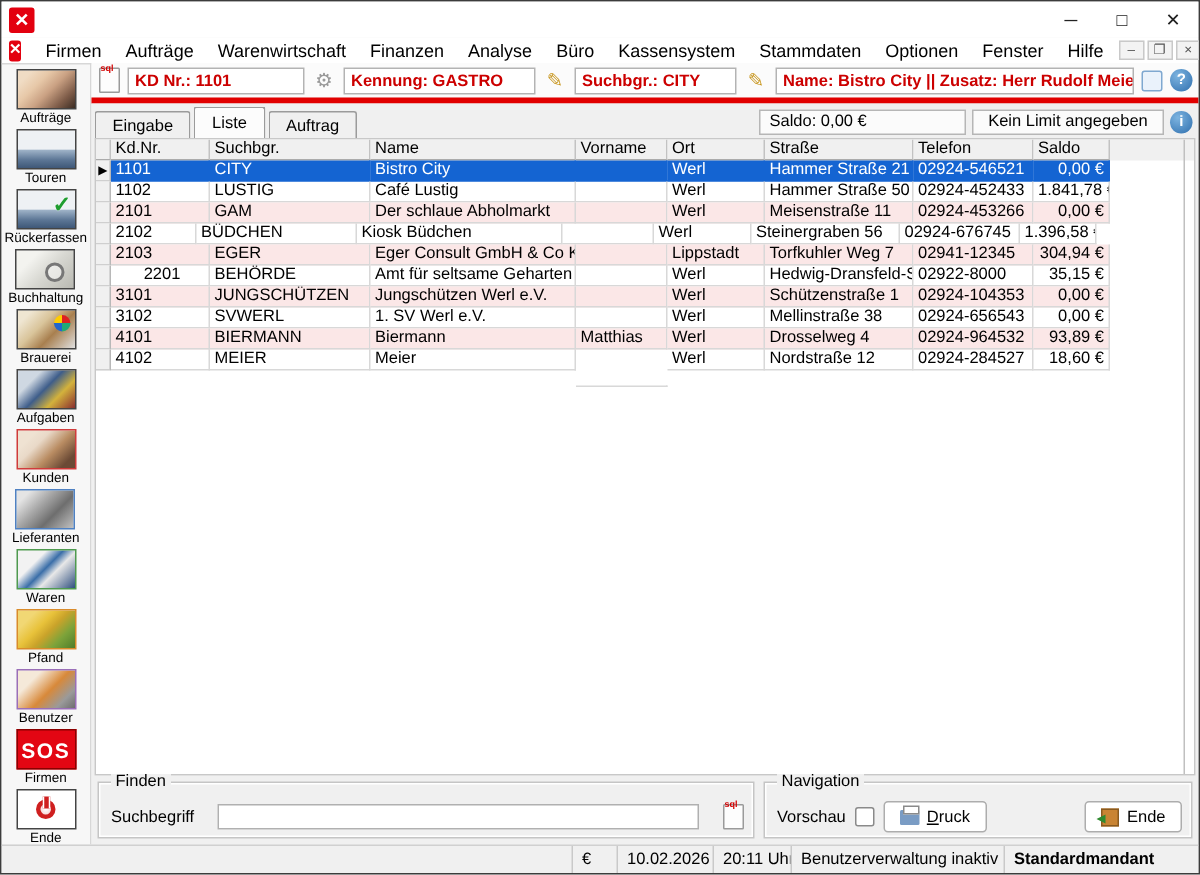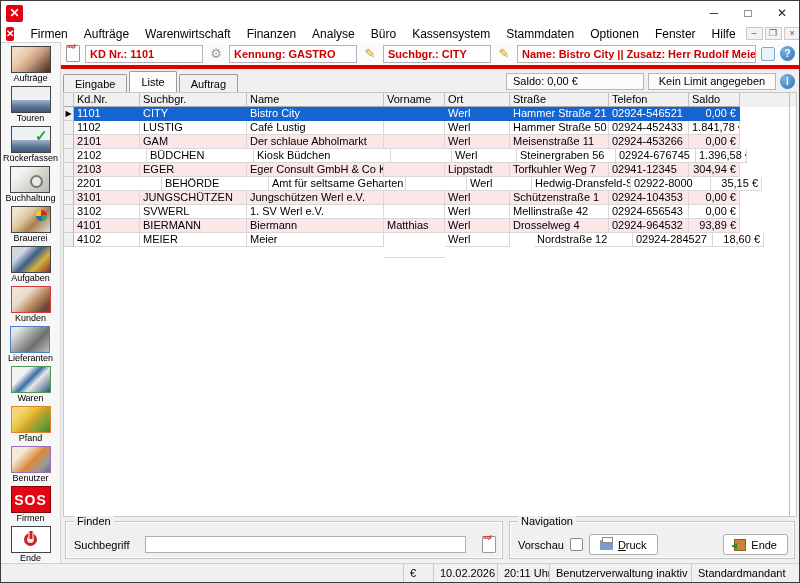--- a/index.html
+++ b/index.html
@@ -263,21 +263,21 @@
             <span class="gcell" style="width: 107px;">GAM</span>
             <span class="gcell" style="width: 137px;">Der schlaue Abholmarkt</span>
             <span class="gcell" style="width: 61px;"></span>
             <span class="gcell" style="width: 65px;">Werl</span>
             <span class="gcell" style="width: 99px;">Meisenstraße 11</span>
             <span class="gcell" style="width: 80px;">02924-453266</span>
             <span class="gcell num" style="width: 51px;">0,00 €</span>
           </div>
           <div class="grow">
             <span class="gcell gind" style="width: 10px;"></span>
-            <span class="gcell" style="width: 73px;">2102</span>
+            <span class="gcell" style="width: 57px;">2102</span>
             <span class="gcell" style="width: 107px;">BÜDCHEN</span>
             <span class="gcell" style="width: 137px;">Kiosk Büdchen</span>
             <span class="gcell" style="width: 61px;"></span>
             <span class="gcell" style="width: 65px;">Werl</span>
             <span class="gcell" style="width: 99px;">Steinergraben 56</span>
             <span class="gcell" style="width: 80px;">02924-676745</span>
             <span class="gcell num" style="width: 51px;">1.396,58 €</span>
           </div>
           <div class="grow pink">
             <span class="gcell gind" style="width: 10px;"></span>
@@ -285,21 +285,21 @@
             <span class="gcell" style="width: 107px;">EGER</span>
             <span class="gcell" style="width: 137px;">Eger Consult GmbH &amp; Co KG</span>
             <span class="gcell" style="width: 61px;"></span>
             <span class="gcell" style="width: 65px;">Lippstadt</span>
             <span class="gcell" style="width: 99px;">Torfkuhler Weg 7</span>
             <span class="gcell" style="width: 80px;">02941-12345</span>
             <span class="gcell num" style="width: 51px;">304,94 €</span>
           </div>
           <div class="grow">
             <span class="gcell gind" style="width: 10px;"></span>
-            <span class="gcell" style="width: 88px;">2201</span>
+            <span class="gcell" style="width: 66px; text-align: center;">2201</span>
             <span class="gcell" style="width: 107px;">BEHÖRDE</span>
             <span class="gcell" style="width: 137px;">Amt für seltsame Geharten</span>
             <span class="gcell" style="width: 61px;"></span>
             <span class="gcell" style="width: 65px;">Werl</span>
             <span class="gcell" style="width: 99px;">Hedwig-Dransfeld-Straße 2</span>
             <span class="gcell" style="width: 80px;">02922-8000</span>
             <span class="gcell num" style="width: 51px;">35,15 €</span>
           </div>
           <div class="grow pink">
             <span class="gcell gind" style="width: 10px;"></span>
@@ -312,21 +312,21 @@
             <span class="gcell" style="width: 80px;">02924-104353</span>
             <span class="gcell num" style="width: 51px;">0,00 €</span>
           </div>
           <div class="grow">
             <span class="gcell gind" style="width: 10px;"></span>
             <span class="gcell" style="width: 66px;">3102</span>
             <span class="gcell" style="width: 107px;">SVWERL</span>
             <span class="gcell" style="width: 137px;">1. SV Werl e.V.</span>
             <span class="gcell" style="width: 61px;"></span>
             <span class="gcell" style="width: 65px;">Werl</span>
-            <span class="gcell" style="width: 99px;">Mellinstraße 42</span>
+            <span class="gcell" style="width: 99px;">Mellinstraße 38</span>
             <span class="gcell" style="width: 80px;">02924-656543</span>
             <span class="gcell num" style="width: 51px;">0,00 €</span>
           </div>
           <div class="grow pink">
             <span class="gcell gind" style="width: 10px;"></span>
             <span class="gcell" style="width: 66px;">4101</span>
             <span class="gcell" style="width: 107px;">BIERMANN</span>
             <span class="gcell" style="width: 137px;">Biermann</span>
             <span class="gcell" style="width: 61px;">Matthias</span>
             <span class="gcell" style="width: 65px;">Werl</span>
@@ -334,21 +334,21 @@
             <span class="gcell" style="width: 80px;">02924-964532</span>
             <span class="gcell num" style="width: 51px;">93,89 €</span>
           </div>
           <div class="grow">
             <span class="gcell gind" style="width: 10px;"></span>
             <span class="gcell" style="width: 66px;">4102</span>
             <span class="gcell" style="width: 107px;">MEIER</span>
             <span class="gcell" style="width: 137px;">Meier</span>
             <span class="gcell" style="width: 61px; margin-top: 24px;">Lieschen</span>
             <span class="gcell" style="width: 65px;">Werl</span>
-            <span class="gcell" style="width: 99px; margin-left: 24px;">Nordstraße 12</span>
+            <span class="gcell" style="width: 99px;">Nordstraße 12</span>
             <span class="gcell" style="width: 80px;">02924-284527</span>
             <span class="gcell num" style="width: 51px;">18,60 €</span>
           </div>
         </div>
 
       <div class="panels">
         <div class="groupbox gb-finden">
           <span class="gb-label">Finden</span>
           <span>Suchbegriff</span>
           <input class="textinput" type="text" value="" style="">
@@ -372,14 +372,14 @@
     </div>
   </div>
 </div>
 
 <div class="statusbar" id="statusbar">
     <span class="scell first"></span>
     <span class="scell" style="width: 30px;">€</span>
     <span class="scell" style="width: 64px;">10.02.2026</span>
     <span class="scell" style="width: 52px;">20:11 Uhr</span>
     <span class="scell" style="width: 142px;">Benutzerverwaltung inaktiv</span>
-    <span class="scell" style="width: 108px;">Standardmandant</span>
+    <span class="scell" style="width: 130px; font-weight: bold;">Standardmandant</span>
   </div>
 
 </body></html>

